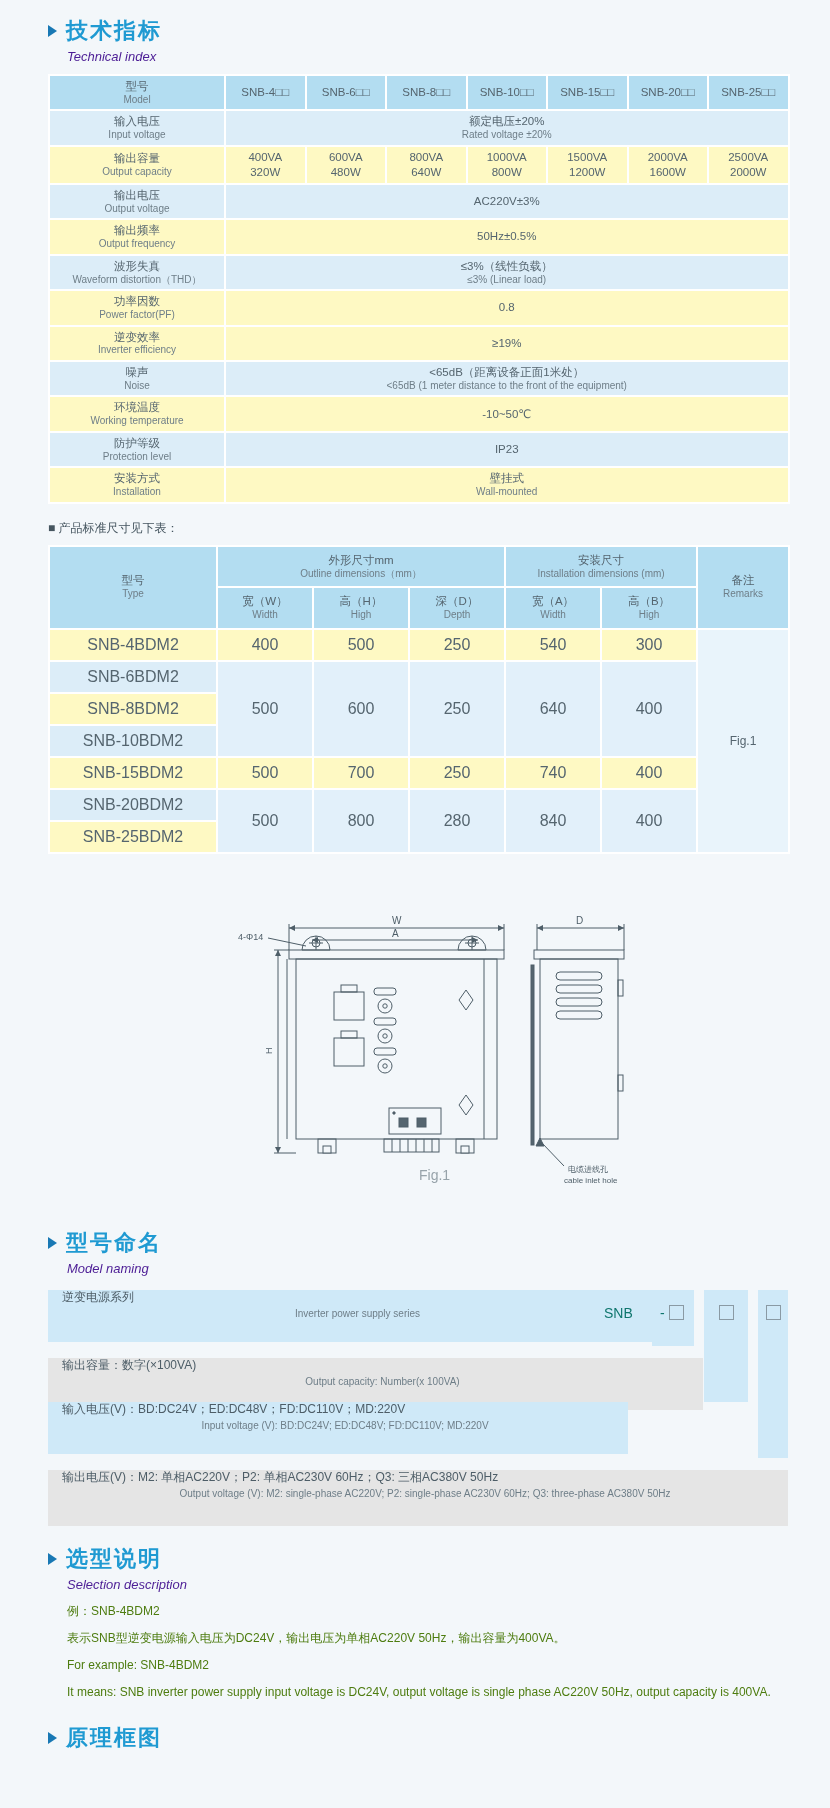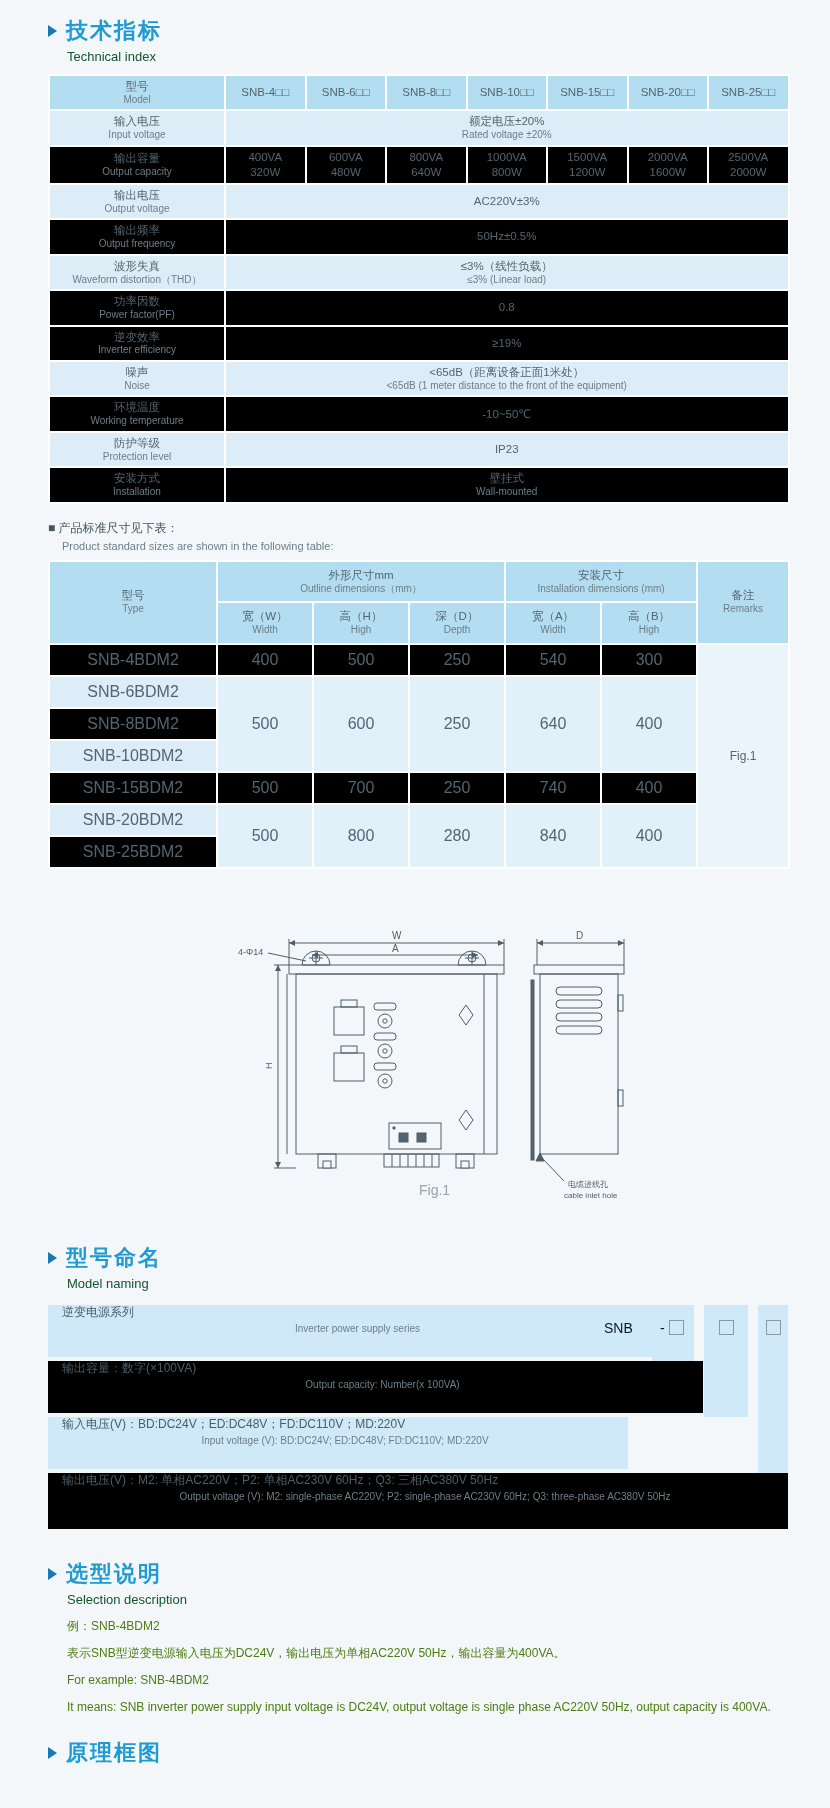--- a/index.html
+++ b/index.html
@@ -9,52 +9,52 @@
     font-family:"Liberation Sans","DejaVu Sans",sans-serif;
     color:#55656f;
   }
   .content{padding:10px 42px 0 48px;}
 
   
   .sec-head{margin:6px 0 10px 0;}
   .sec-title-row{display:flex;align-items:center;}
   .sec-arrow{width:0;height:0;border-left:9px solid #1878b4;border-top:6px solid transparent;border-bottom:6px solid transparent;margin-right:9px;}
   .sec-title{font-size:22px;font-weight:bold;color:#1f9ad2;letter-spacing:2px;}
-  .sec-sub{font-size:13px;color:#14532d;margin:3px 0 0 19px;}
+  .sec-sub{font-size:13px;color:#4c1d95;margin:3px 0 0 19px;font-style:italic;}
 
   
   table{border-collapse:collapse;width:740px;table-layout:fixed;}
   td{border:2px solid #ffffff;text-align:center;vertical-align:middle;padding:3px 4px;}
   .zh{font-size:11.5px;line-height:1.3;}
   .en{font-size:10px;line-height:1.25;color:#6e7e88;}
   .hdr td{background:#b3ddf1;}
   .ra td{background:#dcedf8;}
-  .rb td{background:#000000;}
+  .rb td{background:#fef9c3;}
   .spec td.lbl{width:176px;}
   .dims td{padding:6px 4px;}
   .dims td.merged{background:#e2f0fa;}
   .dims td.remark{background:#e9f4fb;font-size:12px;}
 
   
   .note{margin:16px 0 8px 0;}
   .note-zh{font-size:12px;color:#45555f;}
   .note-en{font-size:11px;color:#6e7e88;margin:3px 0 0 14px;}
 
   
   .figure-wrap{margin:26px 0 6px 186px;width:430px;}
 
   
   .naming-wrap{position:relative;width:740px;height:228px;margin-top:14px;}
   .nrow{position:absolute;left:0;padding:0 0 0 14px;box-sizing:border-box;height:52px;}
   .nrow .zh{font-size:12px;color:#4d5d67;}
   .nrow .en{margin-top:3px;text-align:center;}
   .nblue{background:#cfe9f8;}
-  .ngray{background:#000000;}
+  .ngray{background:#e5e5e5;margin-top:12px;}
   .nstrip{position:absolute;background:#cfe9f8;}
-  .nsym{position:absolute;top:15px;font-size:14px;color:#0f172a;display:flex;align-items:center;}
+  .nsym{position:absolute;top:15px;font-size:14px;color:#0f766e;display:flex;align-items:center;}
   .nbox{display:inline-block;width:13px;height:13px;border:1px solid #8a9aa4;background:transparent;}
   .ndash{margin-right:4px;}
 
   
   .sel-text{margin:6px 0 0 19px;font-size:12px;color:#4d7c0f;}
   .sel-text div{margin-bottom:9px;line-height:1.5;}
 
   .svgt{fill:#4e5e68;}
 </style>
 </head>
@@ -229,21 +229,20 @@
       <td colspan="7">
             <div class="zh">壁挂式</div>
             <div class="en">Wall-mounted</div>
           </td>
     </tr>
   </tbody>
     </table>
 
   <div class="note">
     <div class="note-zh">■ 产品标准尺寸见下表：</div>
-    <div class="note-en">Product standard sizes are shown in the following table:</div>
   </div>
 
   <table class="dims">
     <colgroup>
         <col style="width:168px">
         <col span="5" style="width:96px">
         <col style="width:92px">
       </colgroup>
     <tbody>
         <tr class="hdr">

